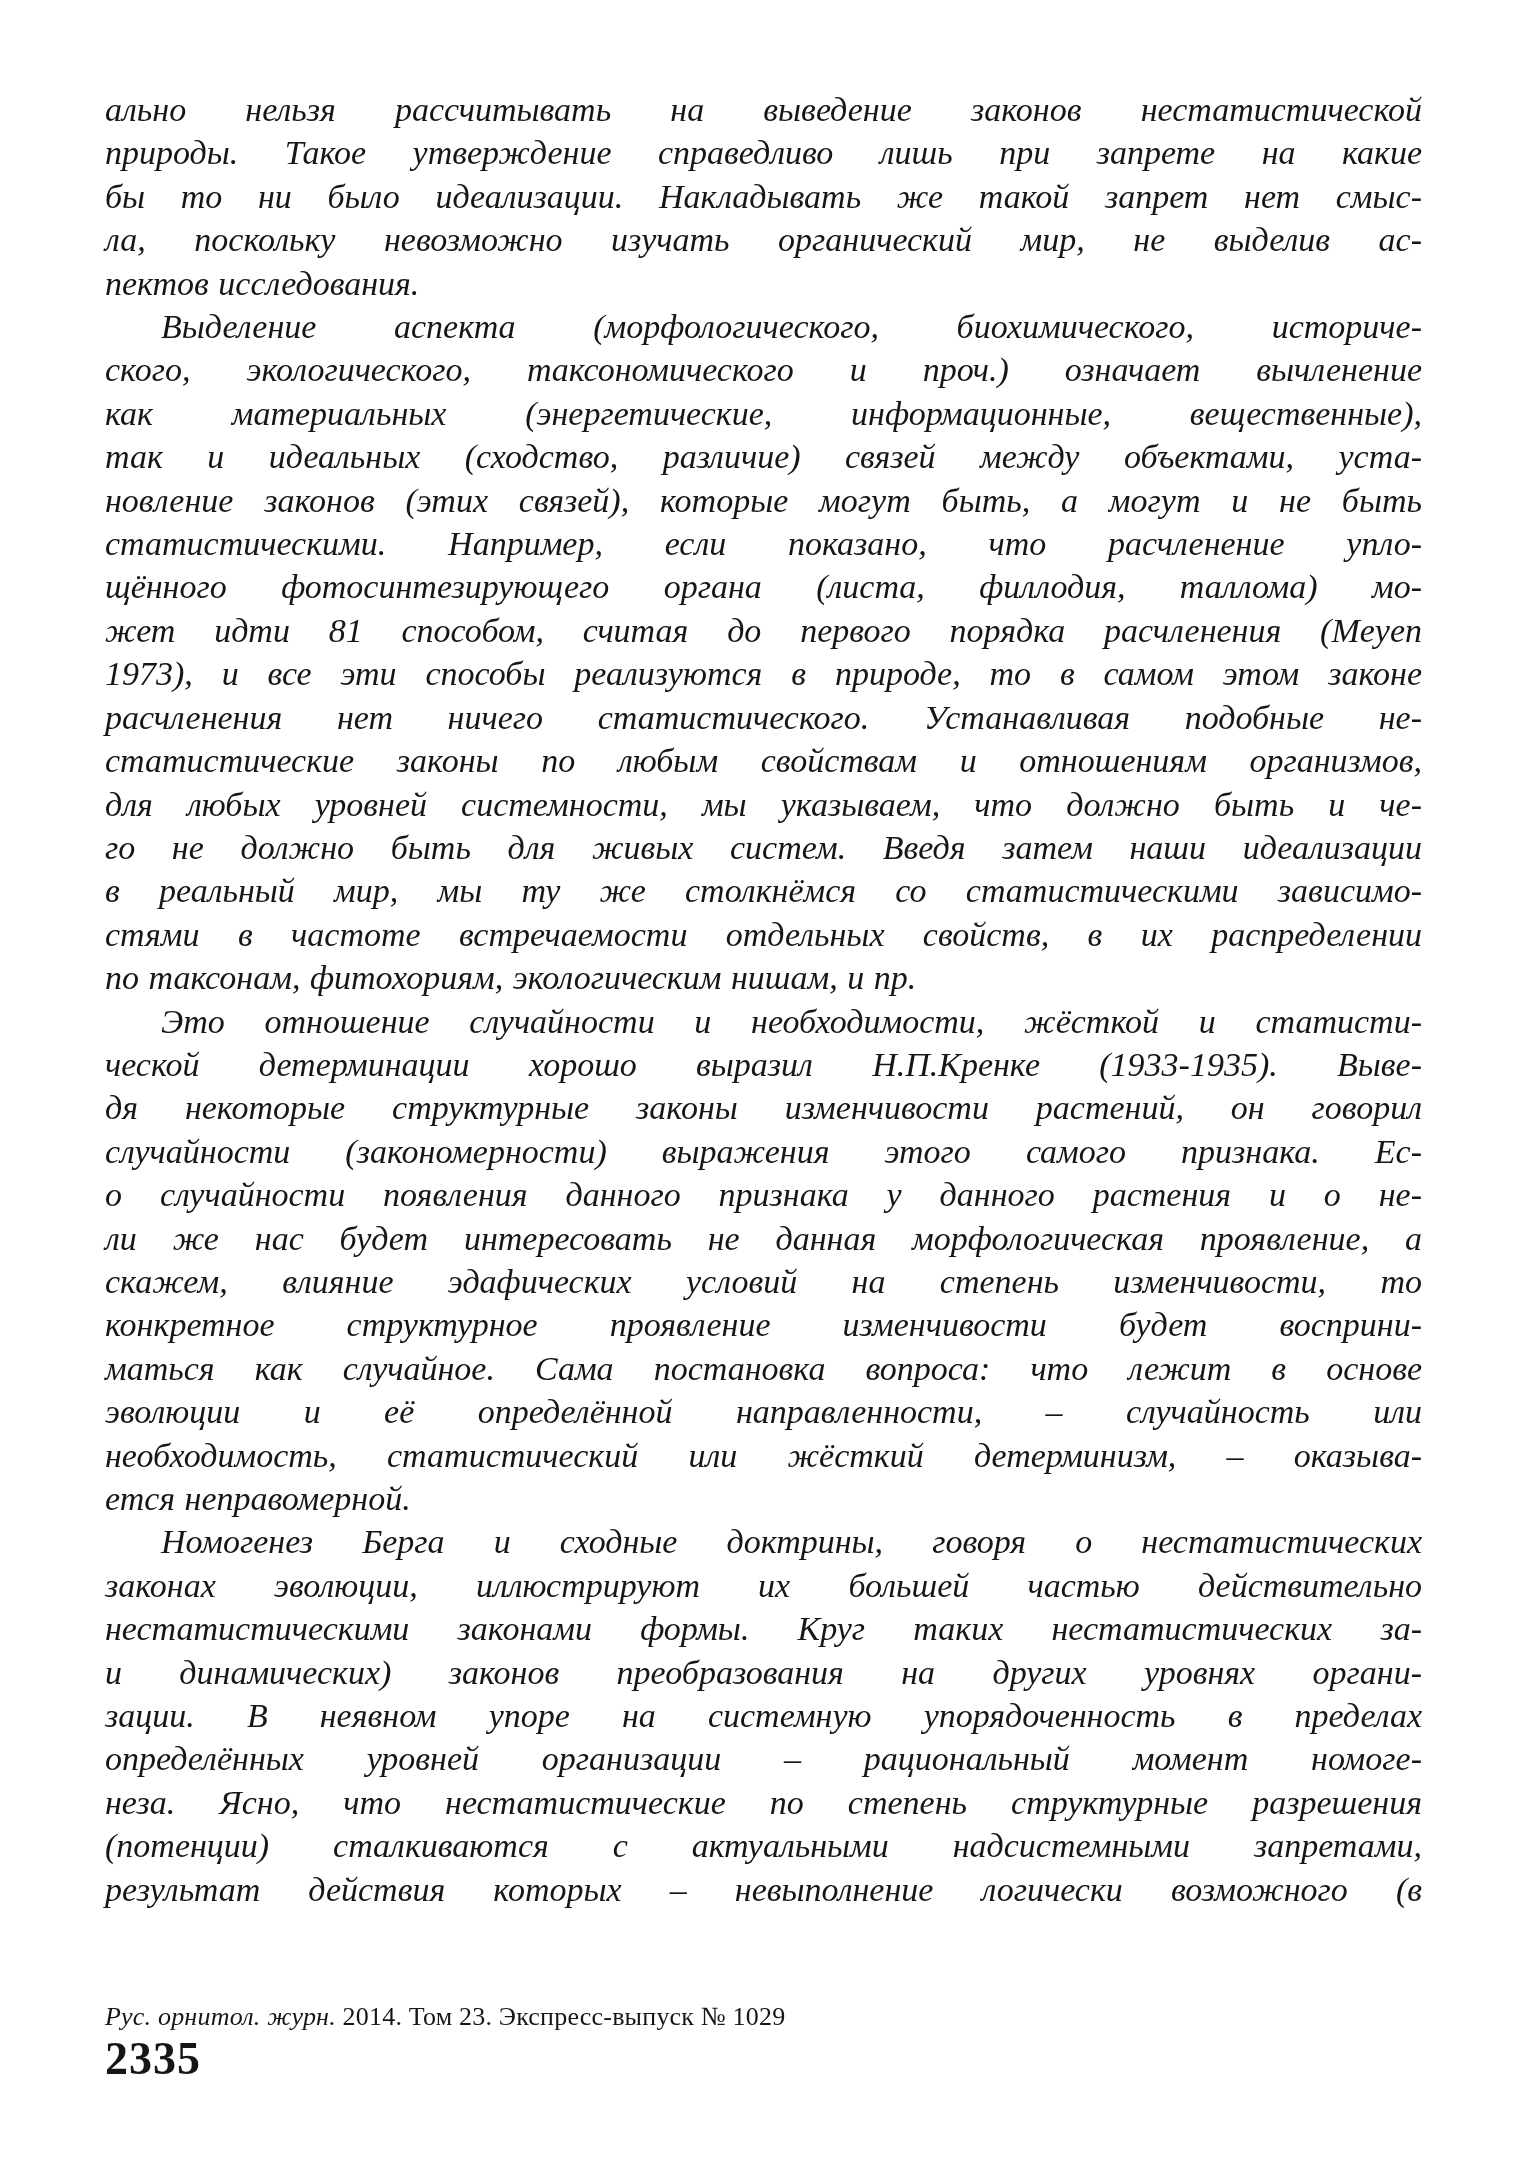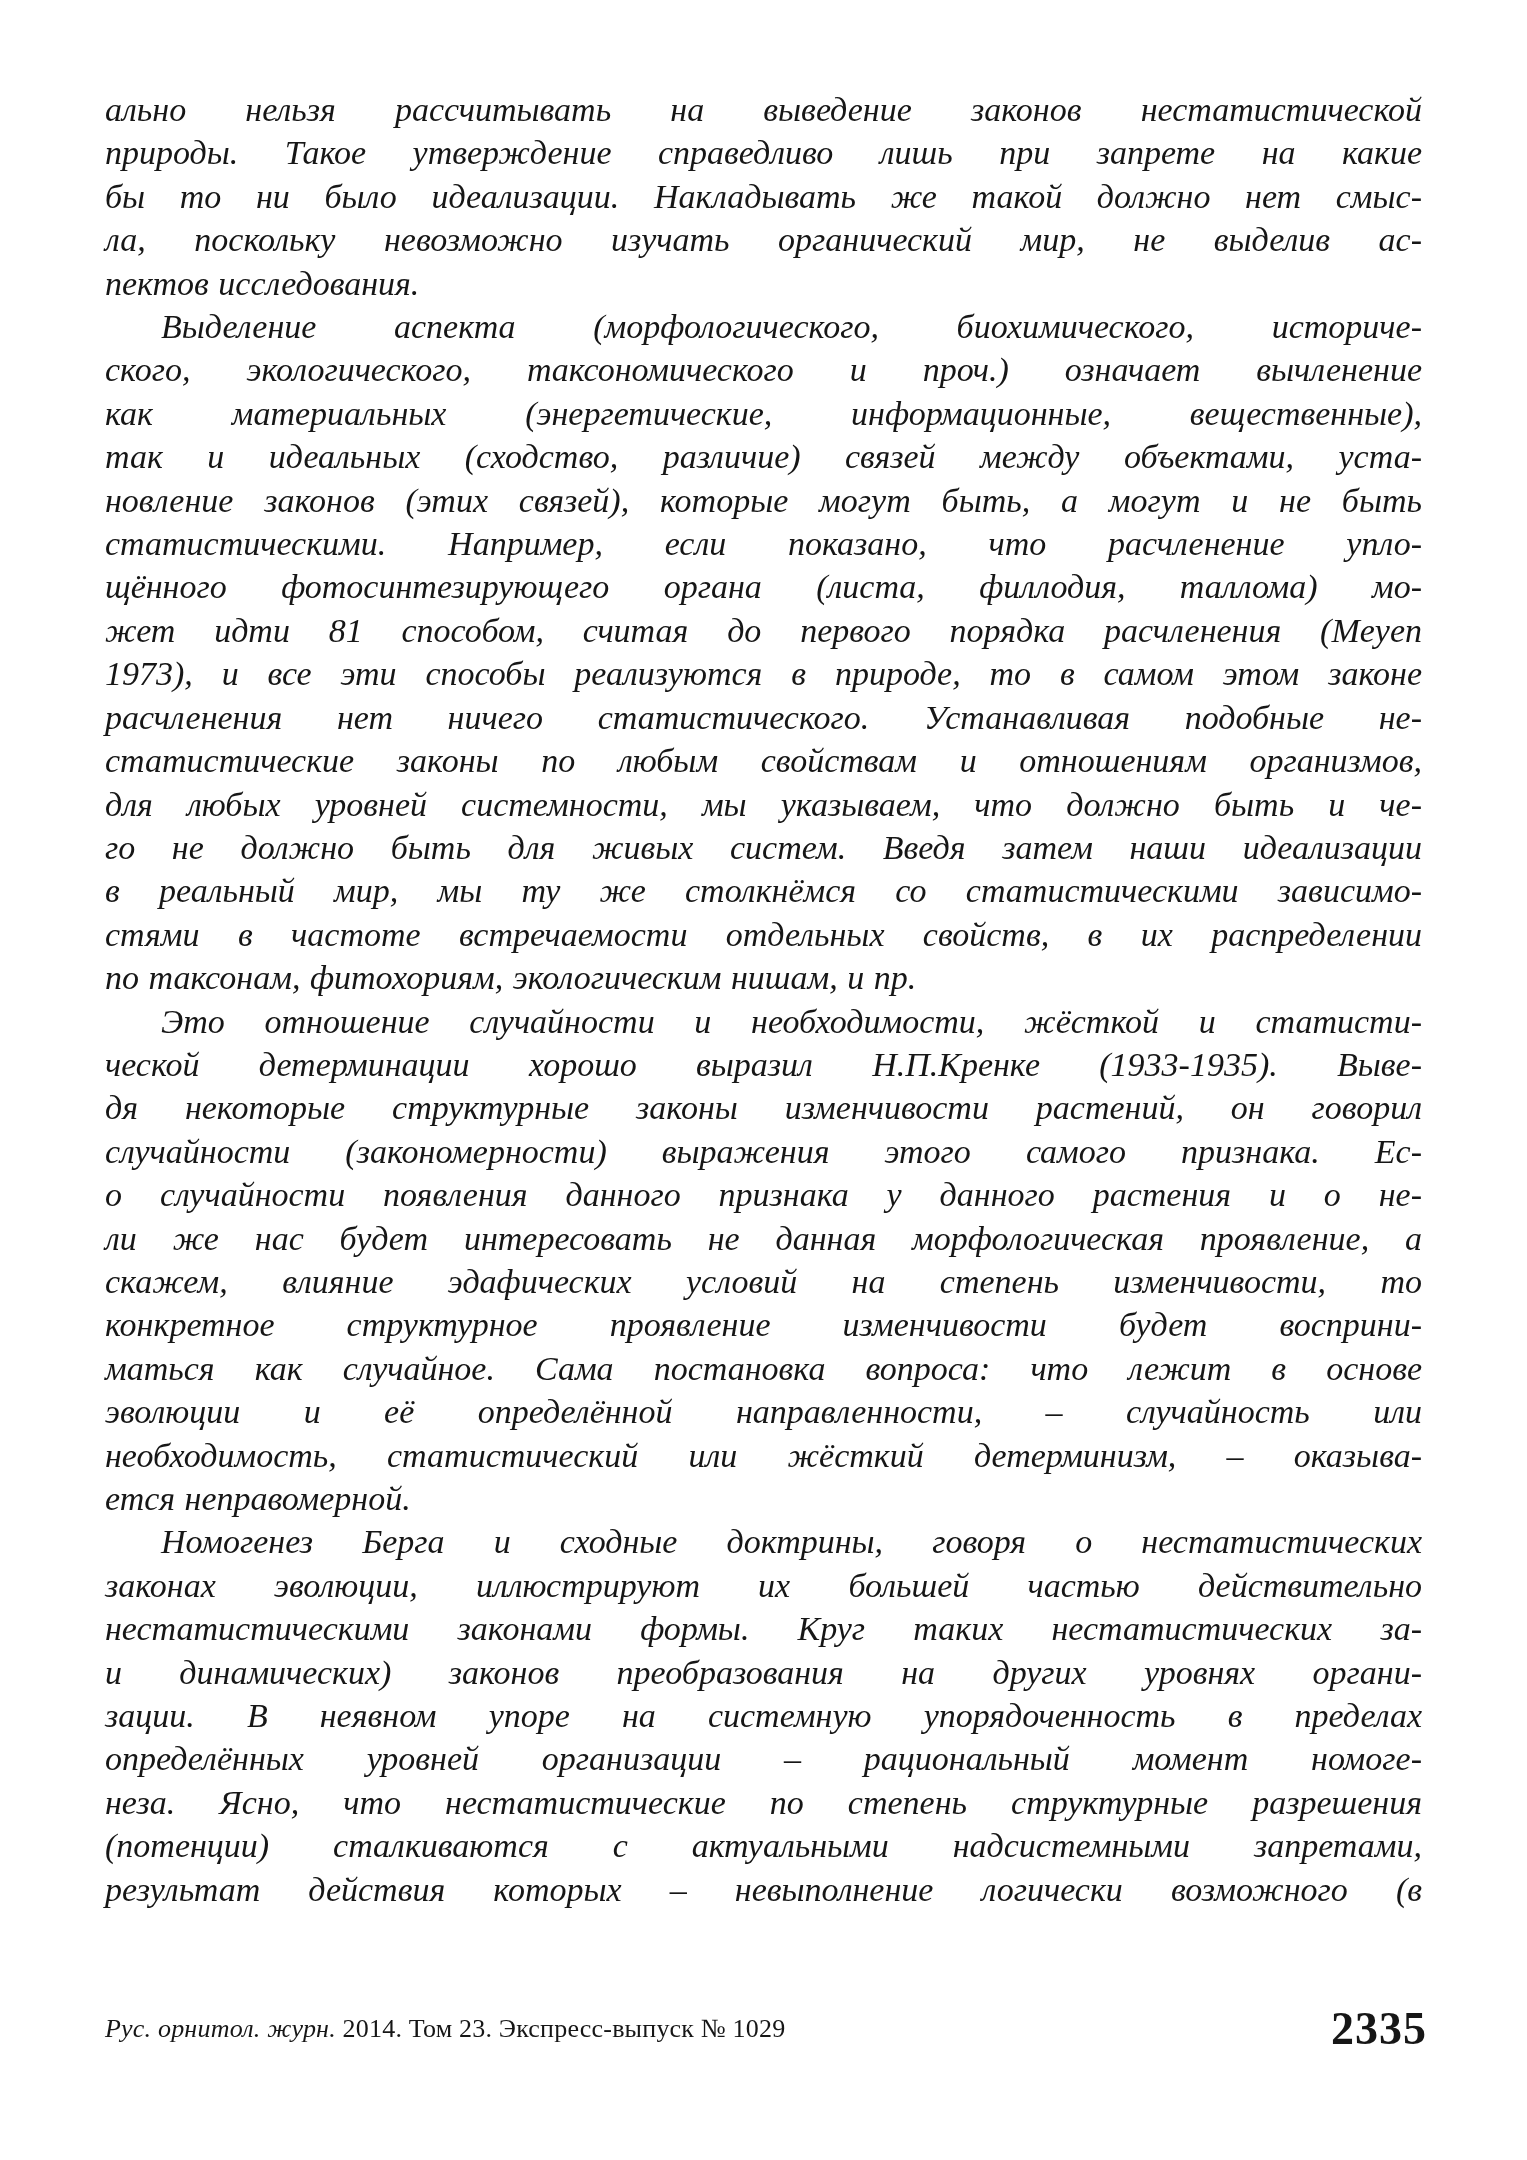--- a/index.html
+++ b/index.html
@@ -44,21 +44,22 @@
   .line.para-end {
     text-align-last: left;
   }
   .footer {
     position: absolute;
     left: 105px;
     right: 100px;
     top: 2002px;
     display: flex;
     justify-content: space-between;
-    align-items: center;
+    align-items: flex-start;
+    flex-direction: column;
   }
   .journal-ref {
     font-size: 26px;
     letter-spacing: 0.2px;
   }
   .journal-ref .italic-part {
     font-style: italic;
   }
   .page-number {
     font-size: 46px;
@@ -68,21 +69,21 @@
 </style>
 </head>
 <body>
 
 <div class="page">
 
   <div class="text-block">
       <div class="paragraph">
         <div class="line">ально нельзя рассчитывать на выведение законов нестатистической</div>
         <div class="line">природы. Такое утверждение справедливо лишь при запрете на какие</div>
-        <div class="line">бы то ни было идеализации. Накладывать же такой должно нет смыс-</div>
+        <div class="line">бы то ни было идеализации. Накладывать же такой запрет нет смыс-</div>
         <div class="line">ла, поскольку невозможно изучать органический мир, не выделив ас-</div>
         <div class="line para-end">пектов исследования.</div>
       </div>
       <div class="paragraph">
         <div class="line first-indent">Выделение аспекта (морфологического, биохимического, историче-</div>
         <div class="line">ского, экологического, таксономического и проч.) означает вычленение</div>
         <div class="line">как материальных (энергетические, информационные, вещественные),</div>
         <div class="line">так и идеальных (сходство, различие) связей между объектами, уста-</div>
         <div class="line">новление законов (этих связей), которые могут быть, а могут и не быть</div>
         <div class="line">статистическими. Например, если показано, что расчленение упло-</div>

